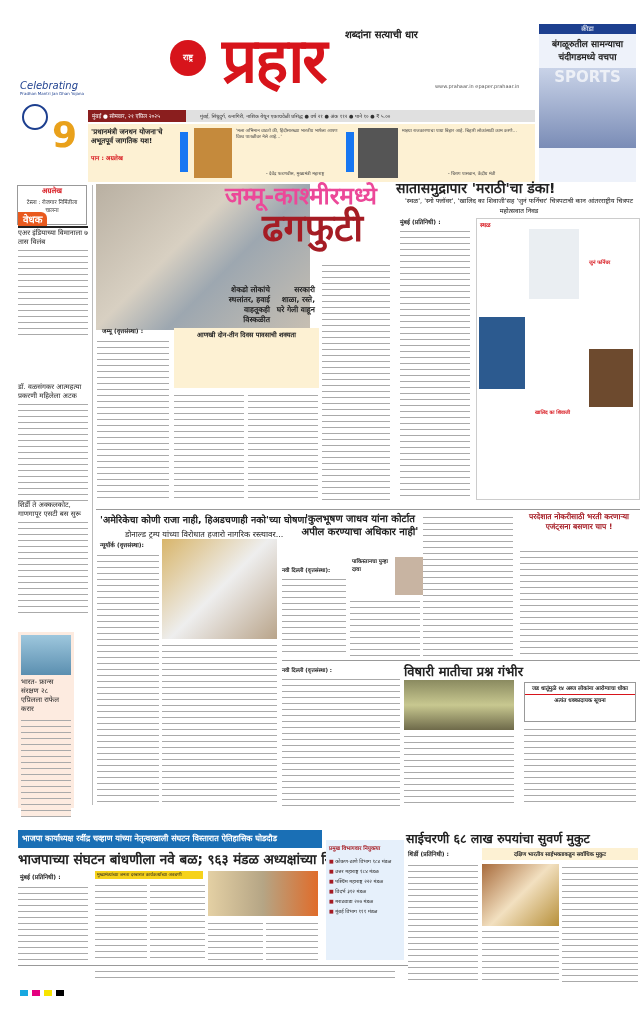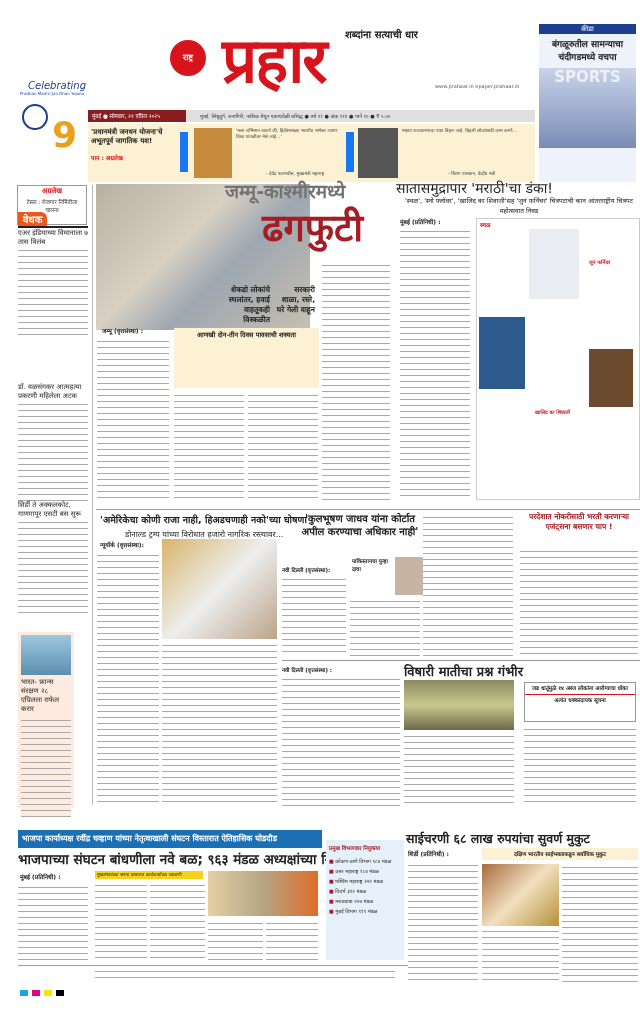--- a/index.html
+++ b/index.html
@@ -12,21 +12,21 @@
 </style>
 </head>
 <body>
 
 <div class="abs" style="left:345px;top:27px;font-size:10px;font-weight:bold;color:#222">शब्दांना सत्याची धार</div>
 <div class="abs" style="left:170px;top:40px;width:36px;height:36px;border-radius:50%;background:#d7141b;color:#fff;font-size:8px;text-align:center;line-height:36px;font-weight:bold"><span>राष्ट्र</span></div>
 <div class="abs" style="left:222px;top:28px;font-size:62px;font-weight:bold;color:#d7141b;line-height:66px;letter-spacing:-2px">प्रहार</div>
 <div class="abs" style="left:435px;top:83px;font-size:5px;color:#555">www.prahaar.in  epaper.prahaar.in</div>
 
 <div class="abs" style="left:0;top:80px;width:88px;height:95px">
-  <div style="font-size:10px;font-style:italic;color:#1d3f8f;margin-left:28px">Celebrating</div>
+  <div style="font-size:10px;font-style:italic;color:#1d3f8f;margin-left:20px">Celebrating</div>
   <div style="font-size:4px;color:#1d3f8f;margin-left:20px">Pradhan Mantri Jan Dhan Yojana</div>
   <div style="margin:8px 0 0 22px;width:26px;height:26px;border-radius:50%;border:2px solid #1d3f8f"></div>
   <div style="position:absolute;left:52px;top:34px;font-size:36px;font-weight:bold;color:#e9a11b">9</div>
 </div>
 
 <div class="abs" style="left:88px;top:110px;width:447px;height:12px;background:#e0e0e0">
   <div style="position:absolute;left:0;top:0;width:98px;height:12px;background:#8a1e1e;color:#fff;font-size:5.5px;line-height:12px;padding-left:4px">मुंबई ● सोमवार, २१ एप्रिल २०२५</div>
   <div style="position:absolute;left:112px;top:0;font-size:5px;line-height:12px;color:#333">मुंबई, सिंधुदुर्ग, रत्नागिरी, नाशिक येथून एकाचवेळी प्रसिद्ध ● वर्ष २१ ● अंक ११२ ● पाने १० ● ₹ ५.००</div>
 </div>
 
@@ -70,34 +70,34 @@
   <div class="lines" style="height:94px"></div>
 </div>
 <div class="abs" style="left:18px;top:632px;width:56px;height:176px;background:#fdebe0">
   <div style="height:40px;margin:3px;background:linear-gradient(#9ec7dd,#5b8fb0)"></div>
   <div class="hd" style="font-size:7px;line-height:9px;padding:0 3px">भारत- फ्रान्स संरक्षण २८ एप्रिलला राफेल करार</div>
   <div class="lines" style="height:100px;margin:3px;background:repeating-linear-gradient(#fdebe0 0,#fdebe0 3px,#aaa 3px,#aaa 4px,#fdebe0 4px,#fdebe0 6px)"></div>
 </div>
 <div class="abs" style="left:92px;top:185px;width:1px;height:620px;background:#bbb"></div>
 
 <div class="abs" style="left:96px;top:184px;width:214px;height:146px;background:linear-gradient(135deg,#b9b0a2,#d8d0c2 40%,#9da7b0 60%,#c7bfb2)"></div>
-<div class="abs" style="left:225px;top:178px;font-size:19px;font-weight:bold;color:#737373">जम्मू-काश्मीरमध्ये</div>
+<div class="abs" style="left:225px;top:178px;font-size:24px;font-weight:bold;color:#ec4899">जम्मू-काश्मीरमध्ये</div>
 <div class="abs" style="left:262px;top:200px;font-size:38px;font-weight:bold;color:#a51c24;line-height:56px">ढगफुटी</div>
 <div class="abs" style="left:222px;top:285px;width:48px;font-size:7.5px;font-weight:bold;line-height:10px;text-align:right">शेकडो लोकांचे स्थलांतर, हवाई वाहतूकही विस्कळीत</div>
 <div class="abs" style="left:275px;top:285px;width:40px;font-size:7.5px;font-weight:bold;line-height:10px;text-align:right">सरकारी शाळा, रस्ते, घरे गेली वाहून</div>
 <div class="abs" style="left:102px;top:327px;font-size:6px;font-weight:bold">जम्मू (वृत्तसंस्था) :</div>
 <div class="abs lines" style="left:97px;top:338px;width:72px;height:162px"></div>
 <div class="abs" style="left:174px;top:328px;width:145px;height:60px;background:#fdf1d3">
   <div style="font-size:6.5px;font-weight:bold;text-align:center;padding-top:2px">आणखी दोन-तीन दिवस पावसाची शक्यता</div>
 </div>
 <div class="abs lines" style="left:174px;top:392px;width:70px;height:108px"></div>
 <div class="abs lines" style="left:248px;top:392px;width:70px;height:108px"></div>
 <div class="abs lines" style="left:322px;top:262px;width:68px;height:238px"></div>
 
-<div class="abs" style="left:396px;top:178px;font-size:14px;font-weight:normal">सातासमुद्रापार 'मराठी'चा डंका!</div>
+<div class="abs" style="left:396px;top:178px;font-size:14px;font-weight:bold">सातासमुद्रापार 'मराठी'चा डंका!</div>
 <div class="abs" style="left:400px;top:196px;width:238px;font-size:6.5px;text-align:center;line-height:10px">'स्थळ', 'स्नो फ्लॉवर', 'खालिद का शिवाजी'सह 'जुनं फर्निचर' चित्रपटाची कान आंतरराष्ट्रीय चित्रपट महोत्सवात निवड</div>
 <div class="abs" style="left:400px;top:218px;font-size:6px;font-weight:bold">मुंबई (प्रतिनिधी) :</div>
 <div class="abs lines" style="left:400px;top:228px;width:70px;height:272px"></div>
 <div class="abs" style="left:476px;top:218px;width:164px;height:282px;border:1px solid #ccc;background:#fff">
   <div style="position:absolute;left:3px;top:2px;font-size:6px;font-weight:bold;color:#d7141b">स्थळ</div>
   <div style="position:absolute;left:52px;top:10px;width:50px;height:70px;background:#eaeef2"></div>
   <div style="position:absolute;left:2px;top:98px;width:46px;height:72px;background:#2c5a8f"></div>
   <div style="position:absolute;left:112px;top:130px;width:44px;height:58px;background:#6d4a2e"></div>
   <div style="position:absolute;left:112px;top:40px;font-size:5px;font-weight:bold;color:#d7141b">जुनं फर्निचर</div>
   <div style="position:absolute;left:58px;top:190px;font-size:5px;font-weight:bold;color:#d7141b">खालिद का शिवाजी</div>

